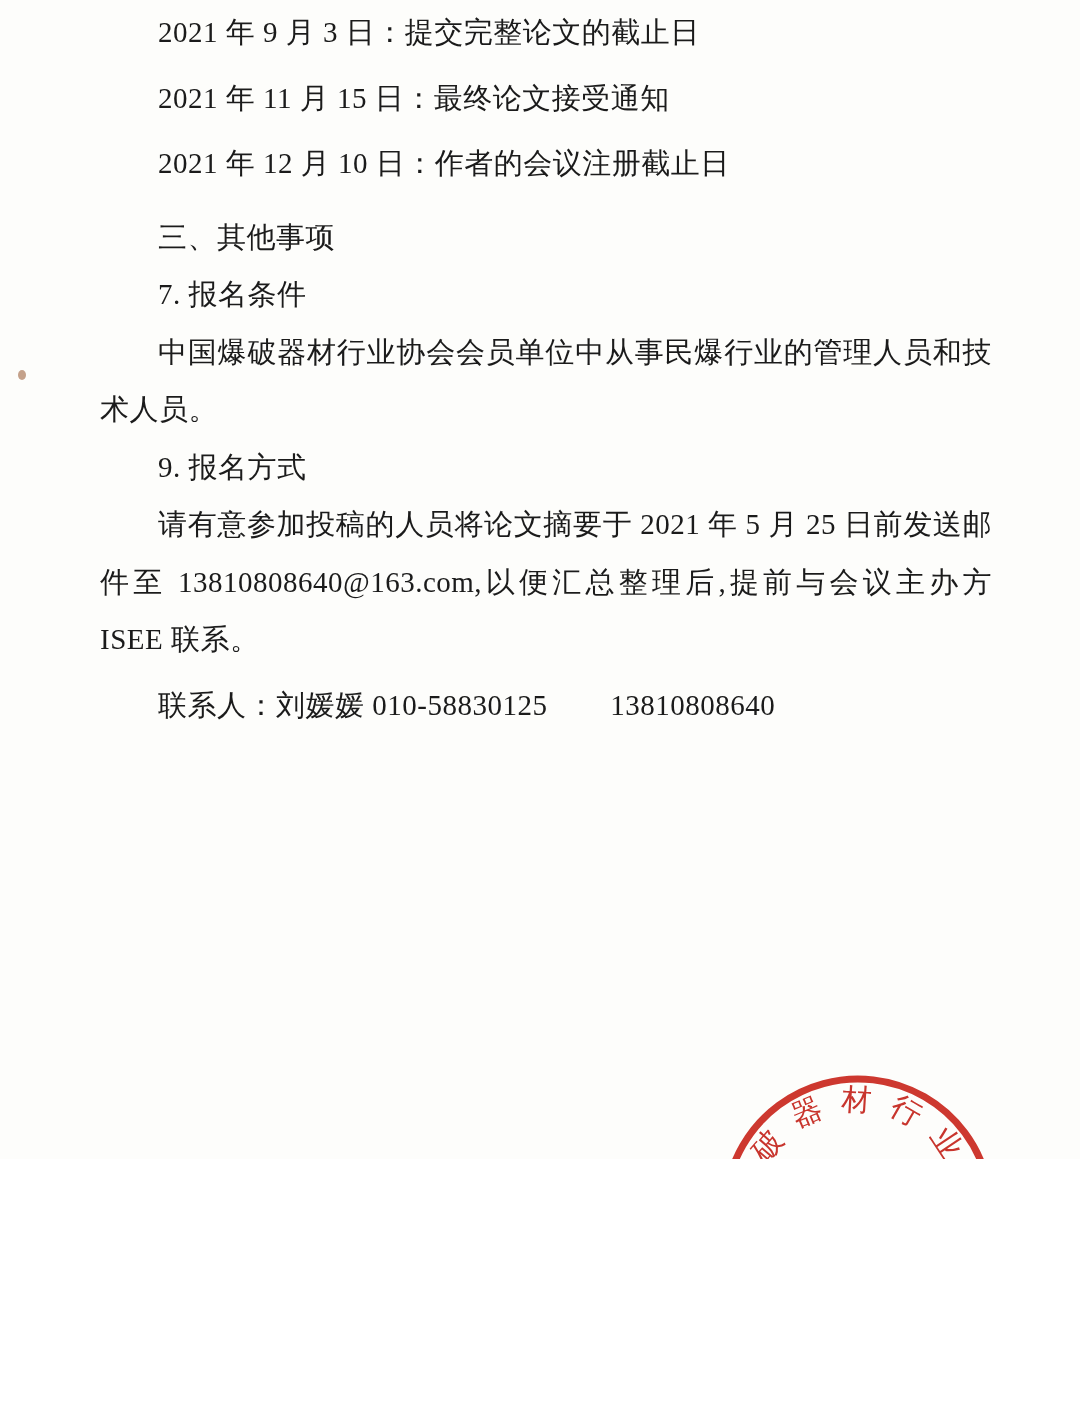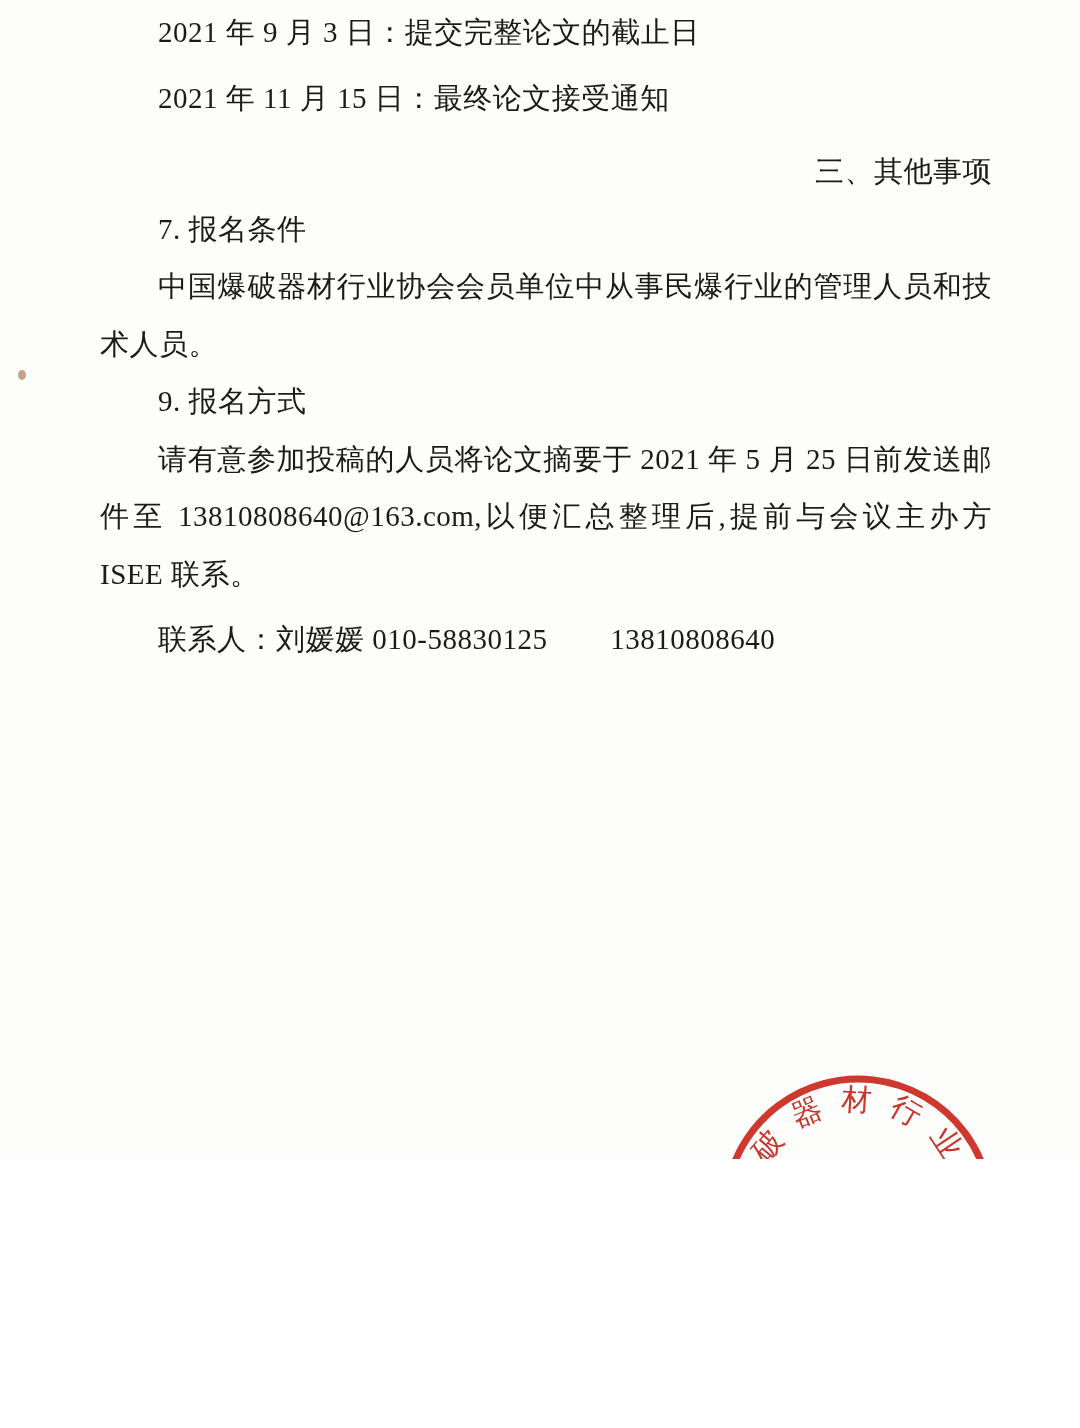--- a/index.html
+++ b/index.html
@@ -26,21 +26,21 @@
   .para{
     line-height:57.5px;
     text-indent:2em;
     text-align:justify;
     text-justify:inter-character;
   }
   .line{
     line-height:57.5px;
     text-indent:2em;
   }
-  .heading{margin-top:12px !important;text-align:right;}
+  .heading{margin-top:12px !important;}
   .contact{
     margin-top:8px !important;
     line-height:57.5px;
     text-indent:2em;
     white-space:nowrap;
   }
   .contact .phone{}
   .contact .mobile{margin-left:55px;margin-top:24px;}
   .speck{
     position:absolute;left:18px;top:370px;
@@ -62,20 +62,21 @@
   }
 </style>
 </head>
 <body>
 
 <div class="page">
 
   <div class="doc">
     <p class="dateline">2021 年 9 月 3 日：提交完整论文的截止日</p>
     <p class="dateline">2021 年 11 月 15 日：最终论文接受通知</p>
+    <p class="dateline">2021 年 12 月 10 日：作者的会议注册截止日</p>
 
 
     <p class="line heading">三、其他事项</p>
     <p class="line">7. 报名条件</p>
     <p class="para">中国爆破器材行业协会会员单位中从事民爆行业的管理人员和技术人员。</p>
     <p class="line">9. 报名方式</p>
     <p class="para">请有意参加投稿的人员将论文摘要于 2021 年 5 月 25 日前发送邮件至 13810808640@163.com,以便汇总整理后,提前与会议主办方 ISEE 联系。</p>
 
     <p class="contact">
       <span>联系人：</span><span>刘媛媛</span>

